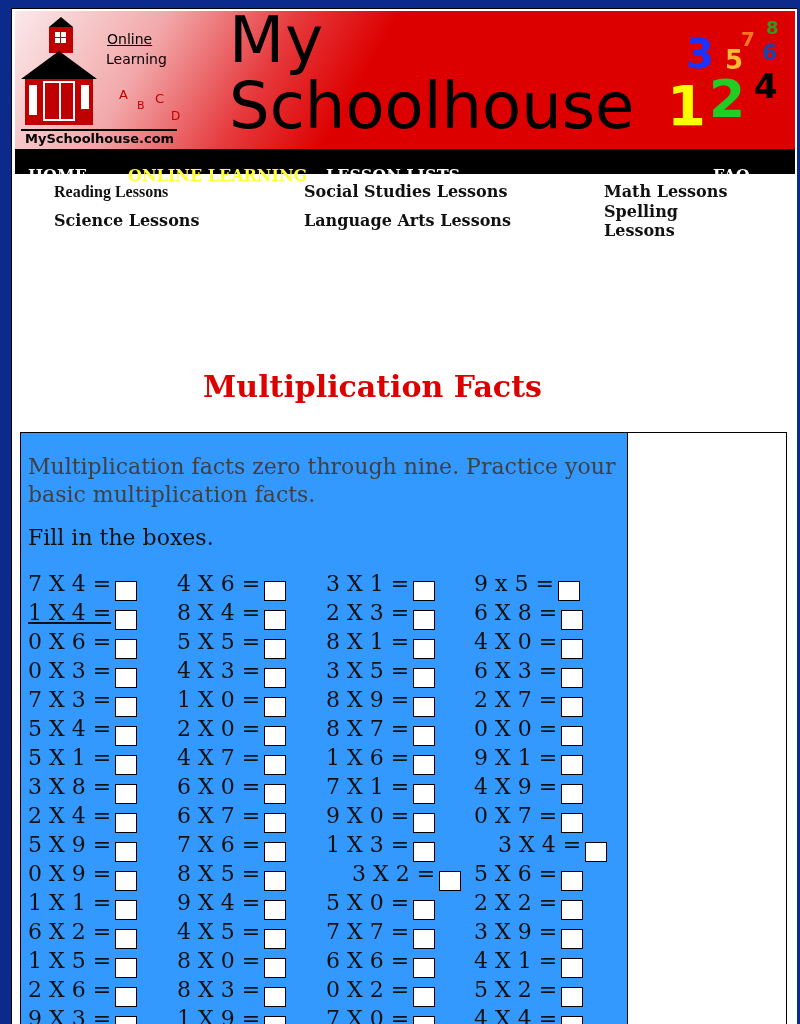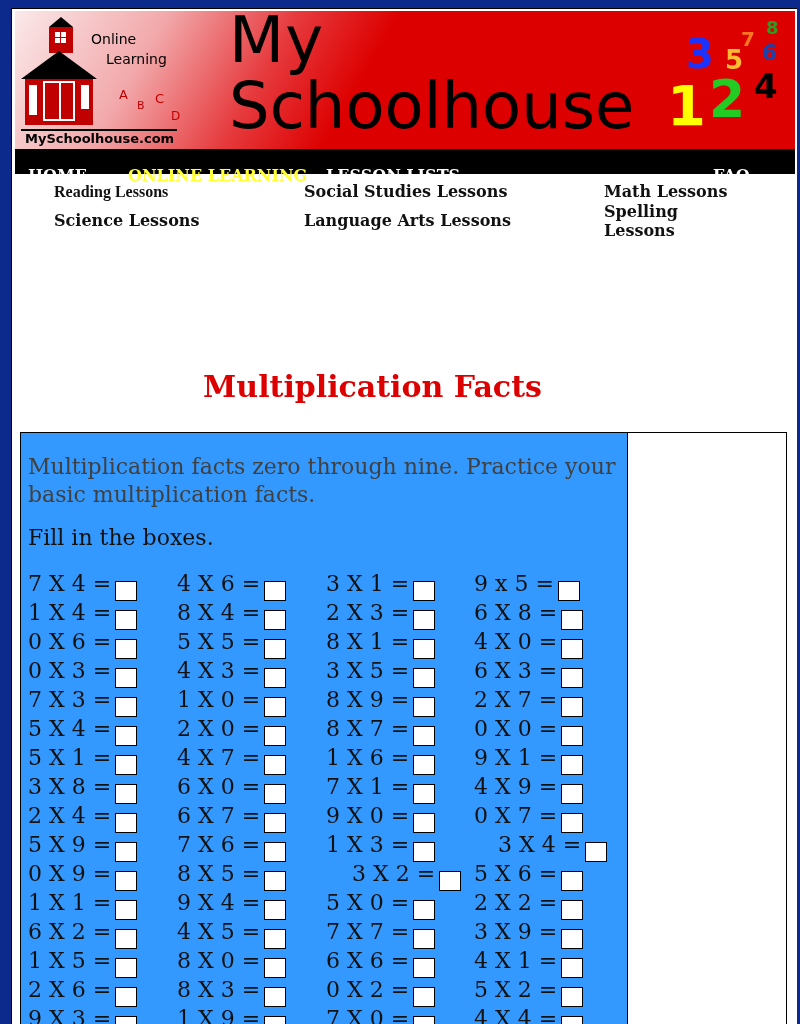--- a/index.html
+++ b/index.html
@@ -26,21 +26,21 @@
   .logo .win { position: absolute; left: 36px; top: 17px; width: 11px; height: 11px; background:
     linear-gradient(#fff,#fff) 0 0/5px 5px no-repeat, linear-gradient(#fff,#fff) 6px 0/5px 5px no-repeat,
     linear-gradient(#fff,#fff) 0 6px/5px 5px no-repeat, linear-gradient(#fff,#fff) 6px 6px/5px 5px no-repeat; }
   .logo .roof { position: absolute; left: 2px; top: 36px; width: 0; height: 0;
     border-left: 38px solid transparent; border-right: 38px solid transparent; border-bottom: 28px solid #000; }
   .logo .house { position: absolute; left: 6px; top: 64px; width: 68px; height: 46px; background: #c00000; }
   .logo .house .door { position: absolute; left: 18px; top: 2px; width: 32px; height: 40px; border: 2px solid #fff; box-sizing: border-box;
     background: linear-gradient(#fff,#fff) 14px 0/2px 100% no-repeat; }
   .logo .house .lwin { position: absolute; left: 4px; top: 6px; width: 8px; height: 24px; background: #fff; border-top: 6px solid #fff; }
   .logo .house .rwin { position: absolute; left: 56px; top: 6px; width: 8px; height: 24px; background: #fff; }
-  .logo .txt1 { position: absolute; left: 72px; top: 16px; font: 14px "DejaVu Sans", sans-serif; color: #000; }
+  .logo .txt1 { position: absolute; left: 88px; top: 16px; font: 14px "DejaVu Sans", sans-serif; color: #000; text-decoration: underline; }
   .logo .txt2 { position: absolute; left: 87px; top: 36px; font: 14px "DejaVu Sans", sans-serif; color: #000; }
   .logo .abcd span { position: absolute; font: 13px "DejaVu Sans", sans-serif; color: #c00000; }
   .logo .line { position: absolute; left: 2px; top: 114px; width: 156px; height: 2px; background: #000; }
   .logo .site { position: absolute; left: 6px; top: 116px; font: bold 13px "DejaVu Sans", sans-serif; color: #000; }
   .title-my { position: absolute; left: 214px; top: -8px; font: 64px "DejaVu Sans", sans-serif; color: #000; letter-spacing: 1px; }
   .title-school { position: absolute; left: 214px; top: 58px; font: 64px "DejaVu Sans", sans-serif; color: #000; letter-spacing: 0px; }
   .nums span { position: absolute; font-family: "DejaVu Sans", sans-serif; font-weight: bold; }
 
   .navbar {
     position: absolute; left: 3px; top: 140px; width: 780px; height: 25px;
@@ -140,21 +140,21 @@
 
   <div class="content-table">
     <div class="blue-cell">
       <p class="intro">Multiplication facts zero through nine.  Practice your basic multiplication facts.</p>
       <p class="fill">Fill in the boxes.</p>
       <div class="grid" id="facts-grid">
           <div class="fact" style="left: 0px; top: 0px;"><span>7 X 4 =</span><input type="text" class="box" style=""></div>
           <div class="fact" style="left: 149px; top: 0px;"><span>4 X 6 =</span><input type="text" class="box" style=""></div>
           <div class="fact" style="left: 298px; top: 0px;"><span>3 X 1 =</span><input type="text" class="box" style=""></div>
           <div class="fact" style="left: 446px; top: 0px;"><span>9 x 5 =</span><input type="text" class="box" style=""></div>
-          <div class="fact" style="left: 0px; top: 29px;"><span>1 X 4 =</span><input type="text" class="box" style=""></div>
+          <div class="fact" style="left: 0px; top: 29px; text-decoration: underline;"><span>1 X 4 =</span><input type="text" class="box" style=""></div>
           <div class="fact" style="left: 149px; top: 29px;"><span>8 X 4 =</span><input type="text" class="box" style=""></div>
           <div class="fact" style="left: 298px; top: 29px;"><span>2 X 3 =</span><input type="text" class="box" style=""></div>
           <div class="fact" style="left: 446px; top: 29px;"><span>6 X 8 =</span><input type="text" class="box" style=""></div>
           <div class="fact" style="left: 0px; top: 58px;"><span>0 X 6 =</span><input type="text" class="box" style=""></div>
           <div class="fact" style="left: 149px; top: 58px;"><span>5 X 5 =</span><input type="text" class="box" style=""></div>
           <div class="fact" style="left: 298px; top: 58px;"><span>8 X 1 =</span><input type="text" class="box" style=""></div>
           <div class="fact" style="left: 446px; top: 58px;"><span>4 X 0 =</span><input type="text" class="box" style=""></div>
           <div class="fact" style="left: 0px; top: 87px;"><span>0 X 3 =</span><input type="text" class="box" style=""></div>
           <div class="fact" style="left: 149px; top: 87px;"><span>4 X 3 =</span><input type="text" class="box" style=""></div>
           <div class="fact" style="left: 298px; top: 87px;"><span>3 X 5 =</span><input type="text" class="box" style=""></div>

